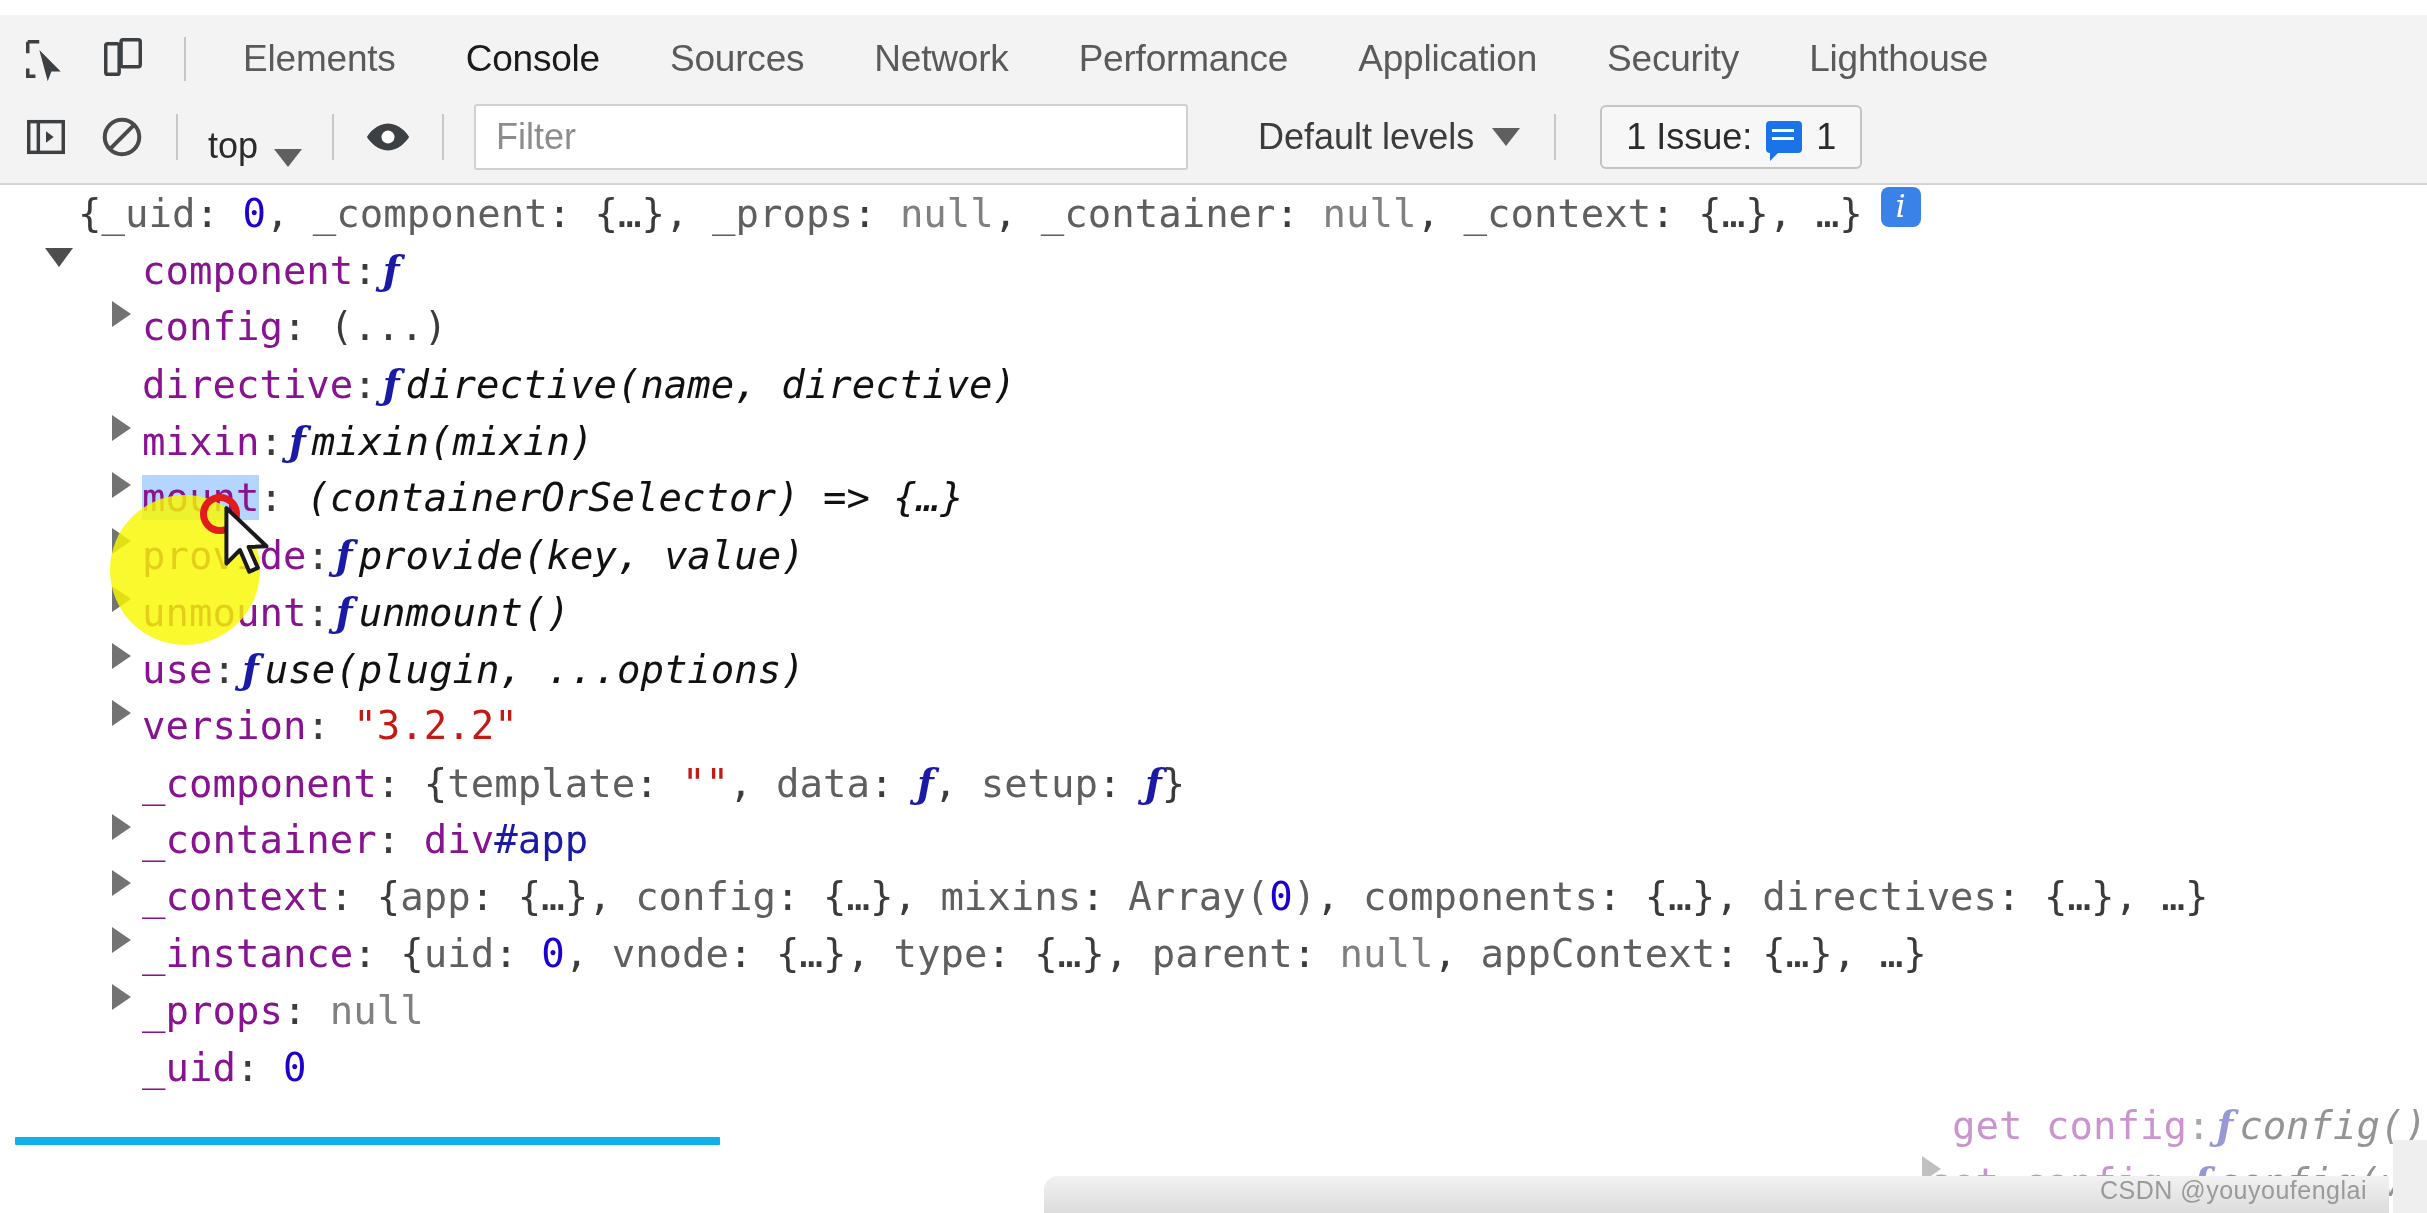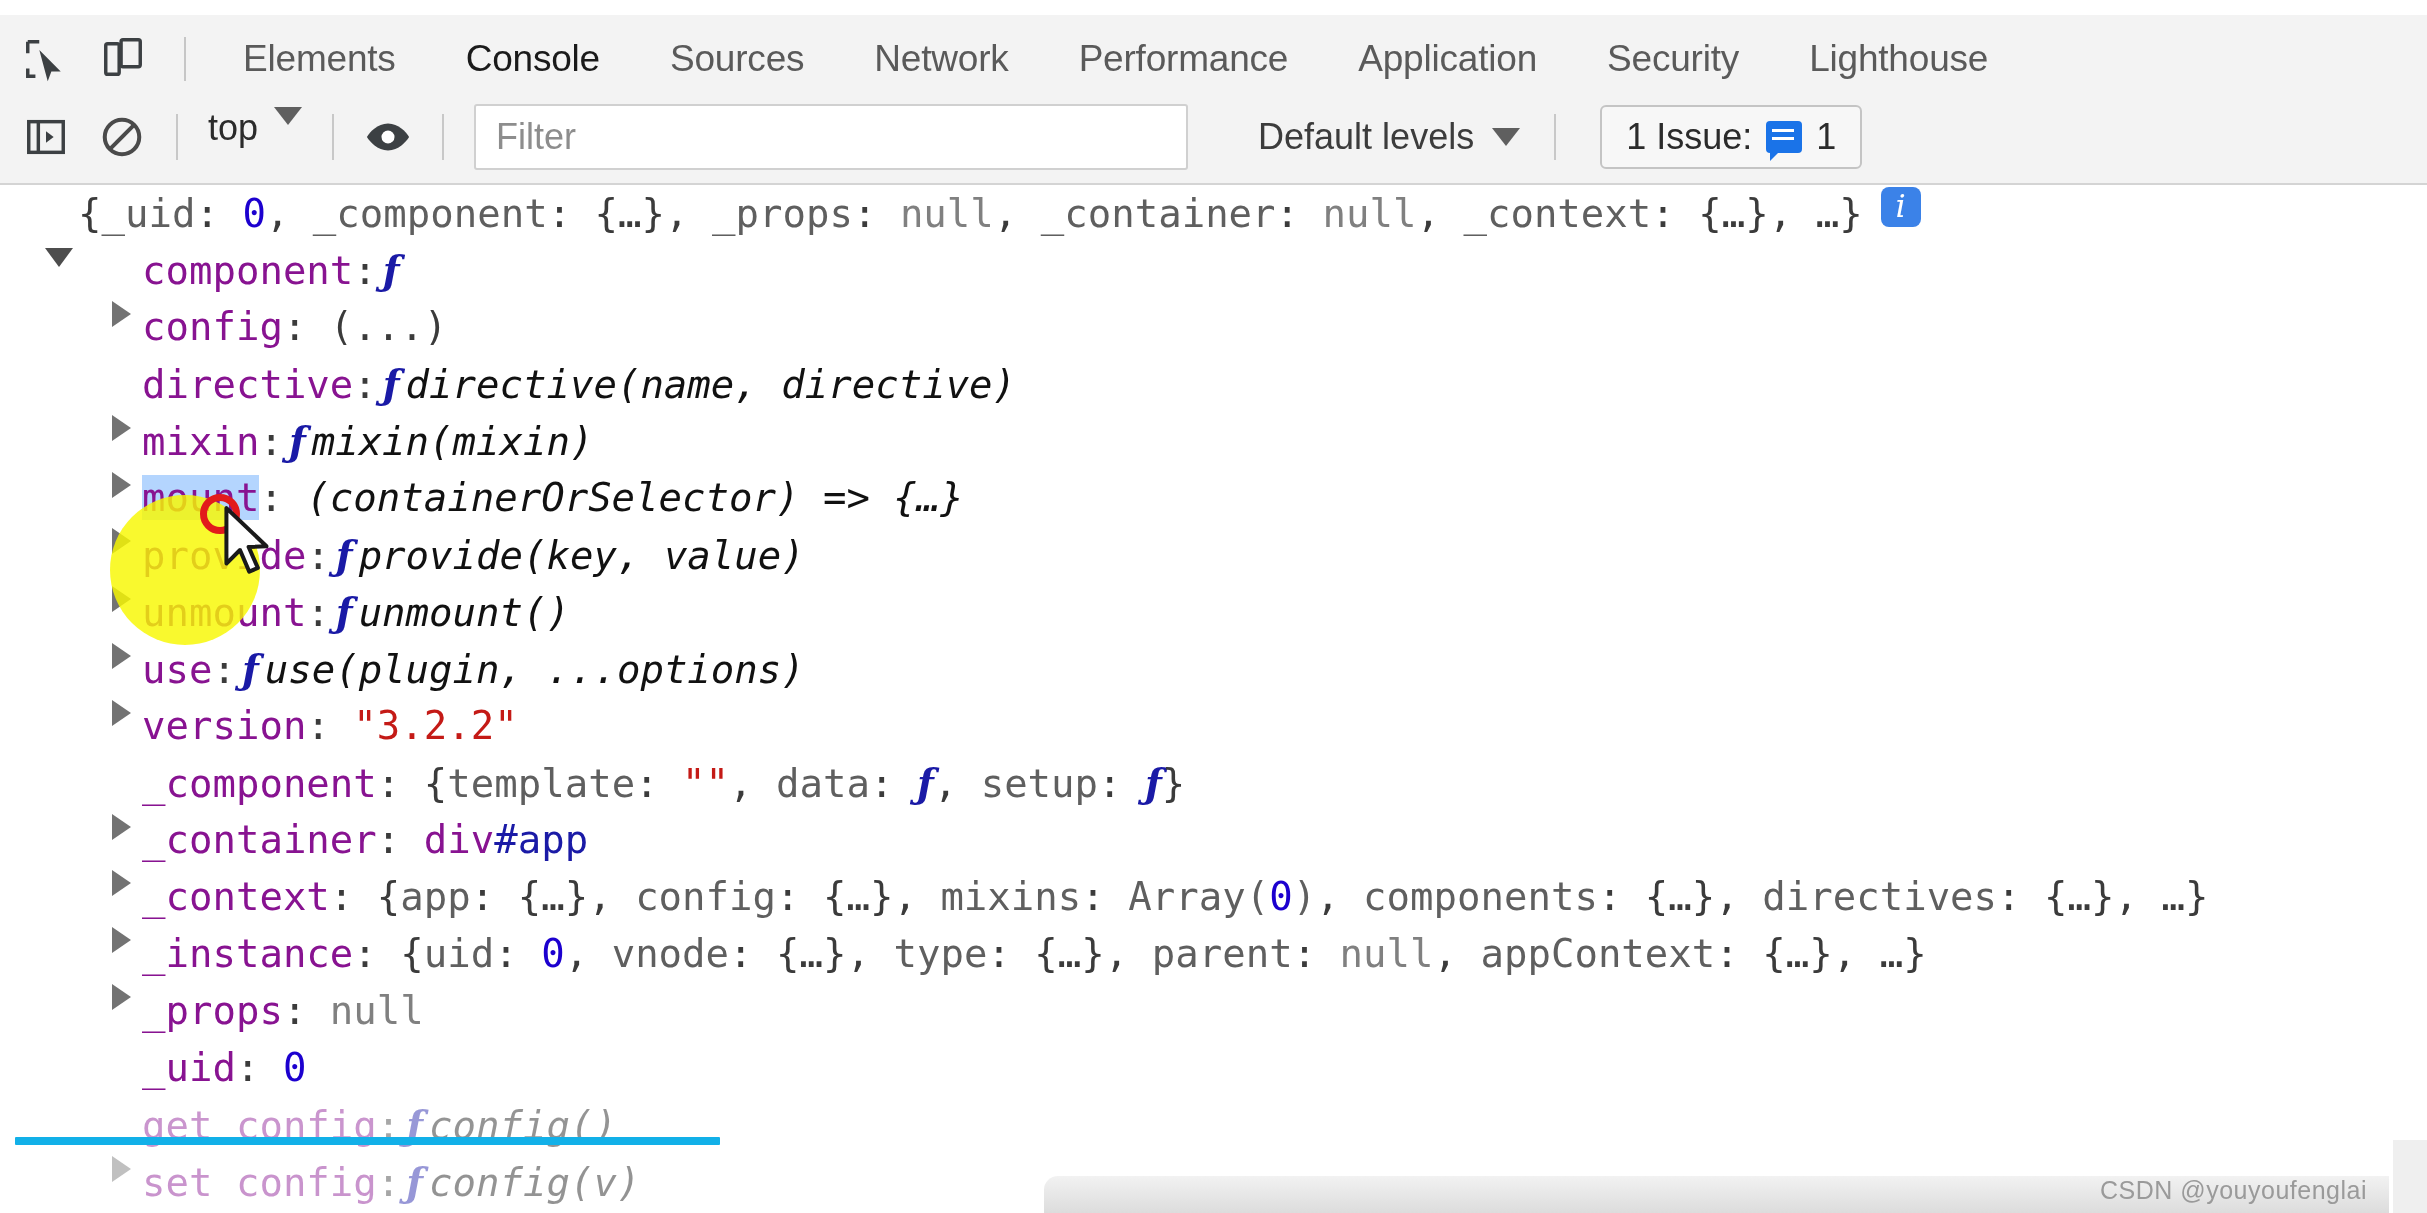--- a/index.html
+++ b/index.html
@@ -51,21 +51,21 @@
     display: flex; align-items: center;
     overflow: hidden;
   }
   .tool-btn {
     width: 76px; height: 94px; flex: none;
     display: flex; align-items: center; justify-content: center;
   }
   .tool-btn:first-child { margin-left: 8px; }
   .tool-sep { width: 2px; height: 46px; background: #c8c8c8; flex: none; margin: 0 16px; }
   .ctx-select {
-    display: flex; align-items: flex-start; gap: 16px;
+    display: flex; align-items: flex-end; gap: 16px;
     padding: 0 14px; height: 60px; flex: none;
     font-size: 36px; color: #2b2b2b;
   }
   .caret {
     width: 0; height: 0; flex: none;
     border-left: 14px solid transparent;
     border-right: 14px solid transparent;
     border-top: 18px solid #5f5f5f;
   }
   .filter-box {
@@ -141,21 +141,21 @@
   .key      { color: #881391; }
   .fn       { color: #1a1aa6; font-style: italic; font-family: "DejaVu Serif", serif; font-weight: bold; padding: 0 6px; }
   .fnname   { color: #111111; font-style: italic; }
   .str      { color: #c41a16; }
   .num      { color: #1c00cf; }
   .nul      { color: #808080; }
   .pun      { color: #3b3b3b; }
   .prev     { color: #5f5f5f; }
   .tagname  { color: #881391; }
   .tagid    { color: #1a1aa6; }
-  .dim      { opacity: 0.45; }
+  .dim      { opacity: 0.45; justify-content: flex-end; }
 
   
   .sel { background: #b4d5fe; }
 
   
   .hl-yellow {
     position: absolute; border-radius: 50%;
     background: #f8f800; opacity: 0.82;
     pointer-events: none;
   }

